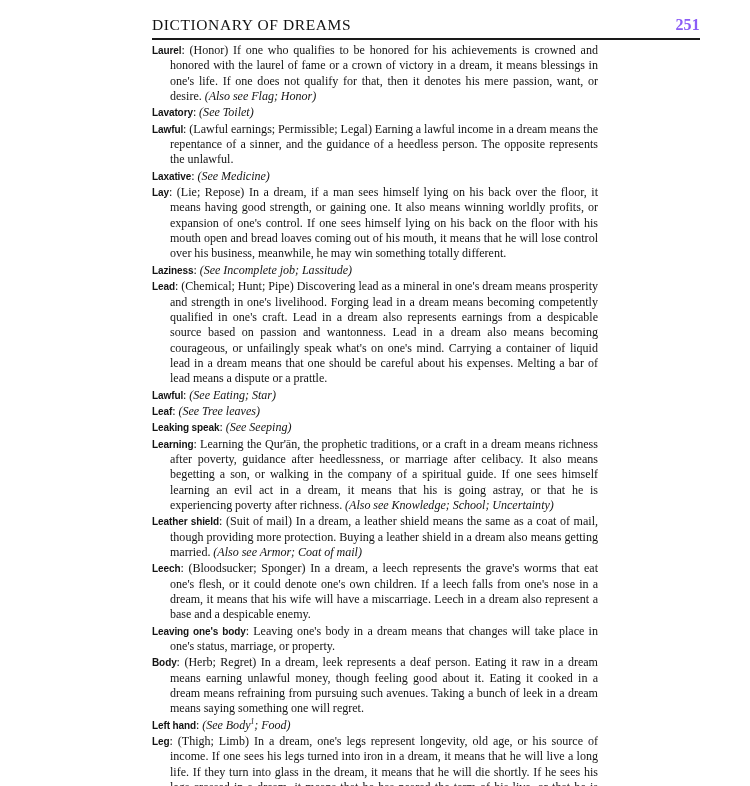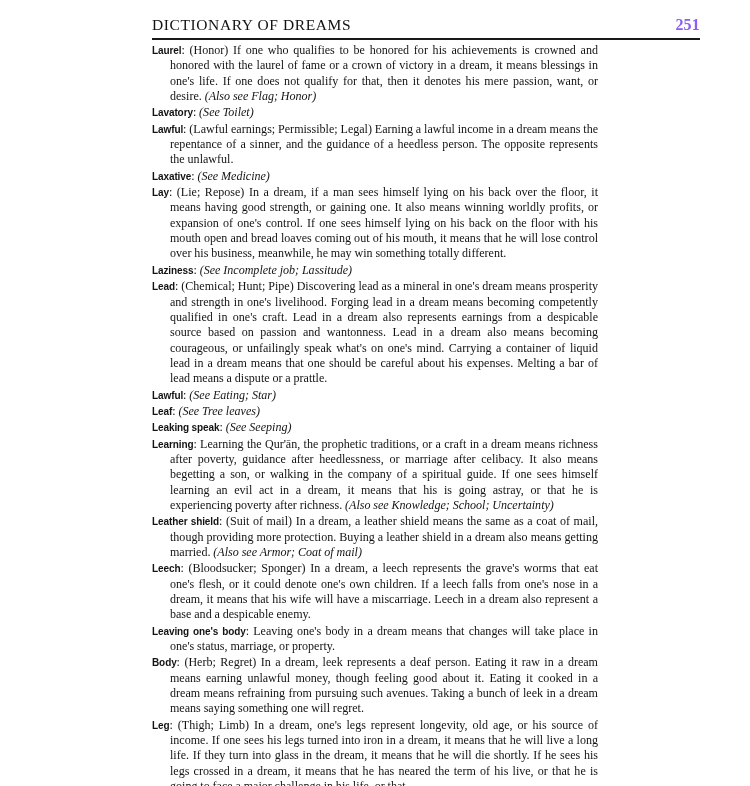--- a/index.html
+++ b/index.html
@@ -122,16 +122,17 @@
       <p class="entry"><span class="headword">Laziness</span><span>: </span><span class="xref">(See Incomplete job; Lassitude)</span></p>
       <p class="entry"><span class="headword">Lead</span><span>: </span><span class="body-text">(Chemical; Hunt; Pipe) Discovering lead as a mineral in one's dream means prosperity and strength in one's livelihood. Forging lead in a dream means becoming competently qualified in one's craft. Lead in a dream also represents earnings from a despicable source based on passion and wantonness. Lead in a dream also means becoming courageous, or unfailingly speak what's on one's mind. Carrying a container of liquid lead in a dream means that one should be careful about his expenses. Melting a bar of lead means a dispute or a prattle.</span></p>
       <p class="entry"><span class="headword">Lawful</span><span>: </span><span class="xref">(See Eating; Star)</span></p>
       <p class="entry"><span class="headword">Leaf</span><span>: </span><span class="xref">(See Tree leaves)</span></p>
       <p class="entry"><span class="headword">Leaking speak</span><span>: </span><span class="xref">(See Seeping)</span></p>
       <p class="entry"><span class="headword">Learning</span><span>: </span><span class="body-text">Learning the Qur'ān, the prophetic traditions, or a craft in a dream means richness after poverty, guidance after heedlessness, or marriage after celibacy. It also means begetting a son, or walking in the company of a spiritual guide. If one sees himself learning an evil act in a dream, it means that his is going astray, or that he is experiencing poverty after richness. </span><span class="xref">(Also see Knowledge; School; Uncertainty)</span></p>
       <p class="entry"><span class="headword">Leather shield</span><span>: </span><span class="body-text">(Suit of mail) In a dream, a leather shield means the same as a coat of mail, though providing more protection. Buying a leather shield in a dream also means getting married. </span><span class="xref">(Also see Armor; Coat of mail)</span></p>
       <p class="entry"><span class="headword">Leech</span><span>: </span><span class="body-text">(Bloodsucker; Sponger) In a dream, a leech represents the grave's worms that eat one's flesh, or it could denote one's own children. If a leech falls from one's nose in a dream, it means that his wife will have a miscarriage. Leech in a dream also represent a base and a despicable enemy.</span></p>
       <p class="entry"><span class="headword">Leaving one's body</span><span>: </span><span class="body-text">Leaving one's body in a dream means that changes will take place in one's status, marriage, or property.</span></p>
       <p class="entry"><span class="headword">Body</span><span>: </span><span class="body-text">(Herb; Regret) In a dream, leek represents a deaf person. Eating it raw in a dream means earning unlawful money, though feeling good about it. Eating it cooked in a dream means refraining from pursuing such avenues. Taking a bunch of leek in a dream means saying something one will regret.</span></p>
+      <p class="entry"><span class="headword">Left hand</span><span>: </span><span class="xref">(See Body</span><span class="sup">1</span><span class="xref">; Food)</span></p>
       <p class="entry"><span class="headword">Leg</span><span>: </span><span class="body-text">(Thigh; Limb) In a dream, one's legs represent longevity, old age, or his source of income. If one sees his legs turned into iron in a dream, it means that he will live a long life. If they turn into glass in the dream, it means that he will die shortly. If he sees his legs crossed in a dream, it means that he has neared the term of his live, or that he is going to face a major challenge in his life, or that</span></p>
     </div>
 
 </div>
 
 </body></html>

